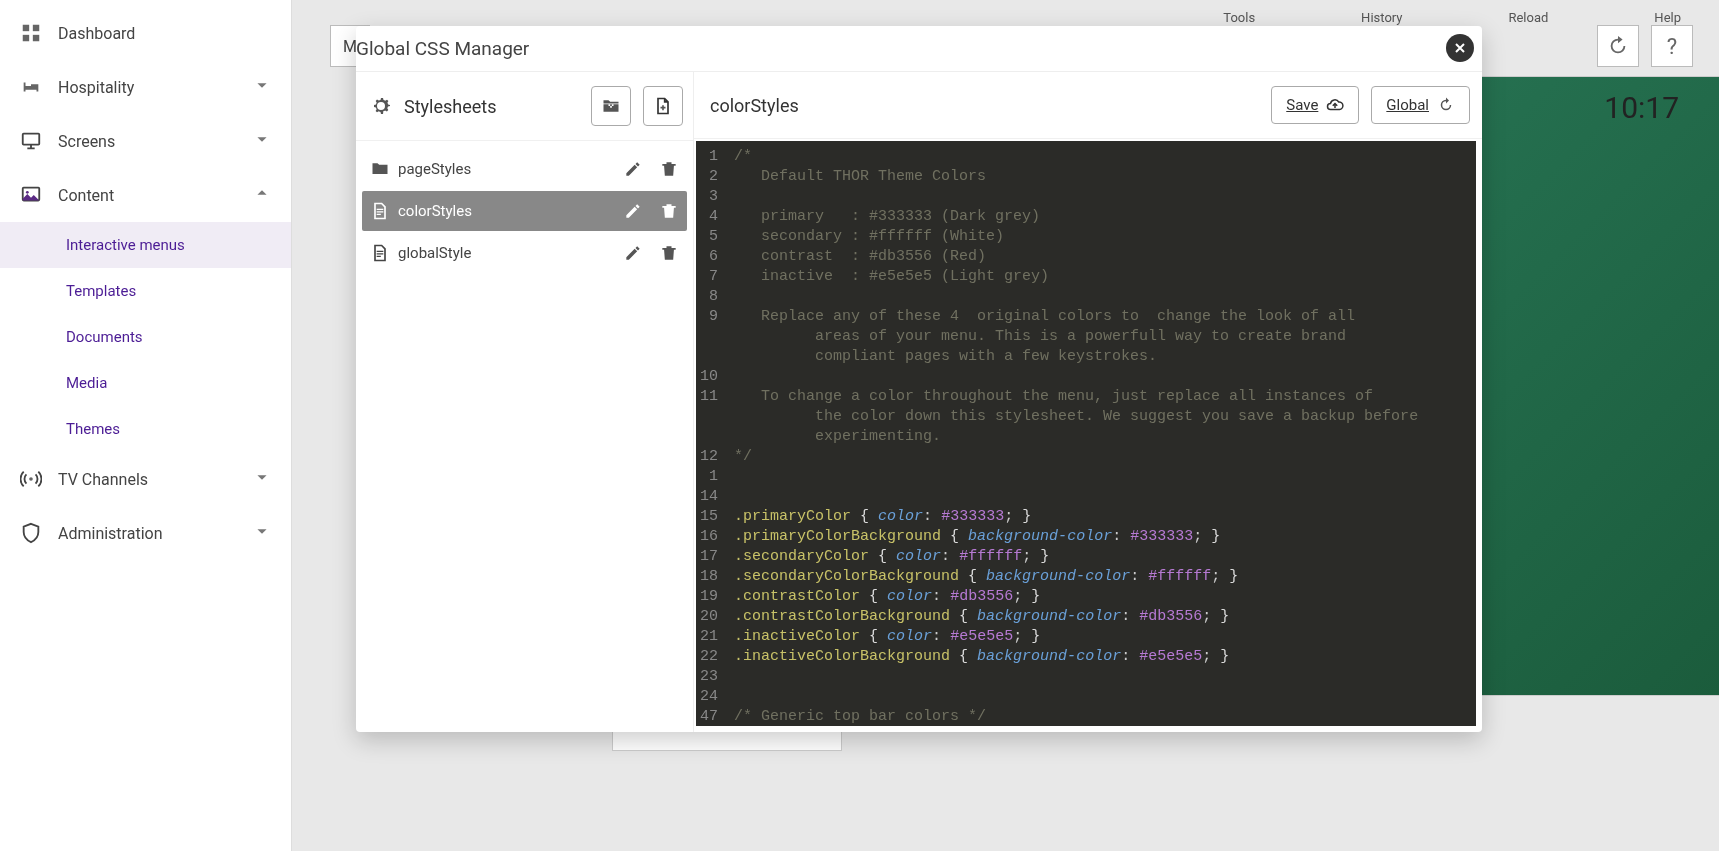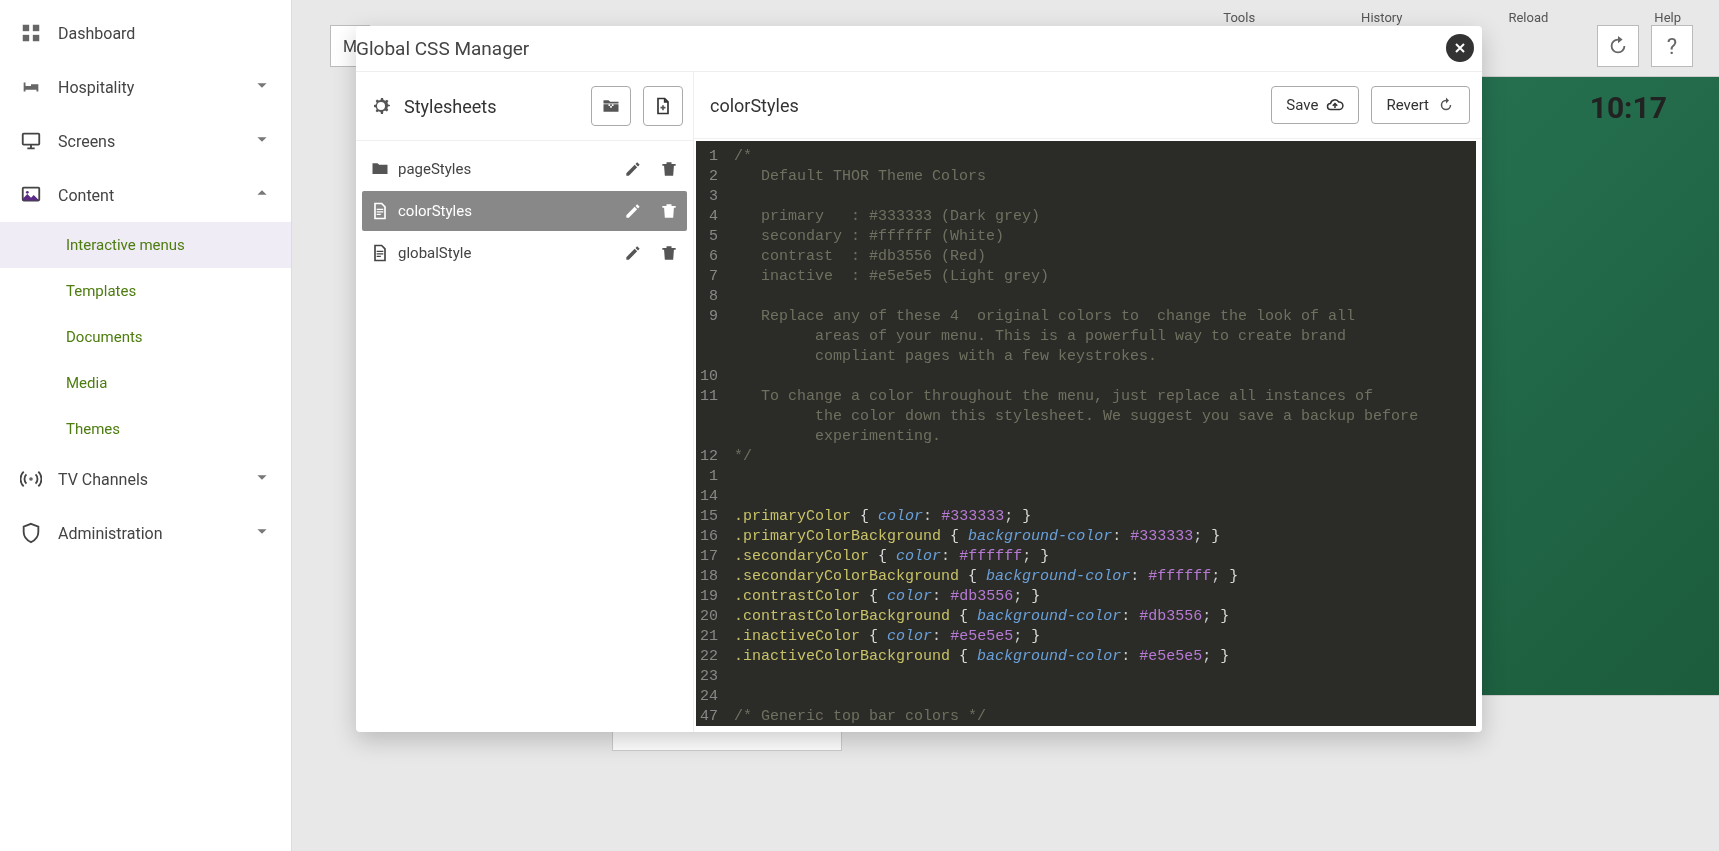--- a/index.html
+++ b/index.html
@@ -6,36 +6,36 @@
   body { font-family: -apple-system, BlinkMacSystemFont, "Segoe UI", Roboto, sans-serif; background: #e8e8e8; font-size: 15px; color: #333; overflow: hidden; width: 1719px; height: 851px; position: relative; }
   
   
   .sidebar { position: absolute; left: 0; top: 0; width: 292px; height: 851px; background: #fff; border-right: 1px solid #ddd; padding-top: 6px; }
   .nav-item { display: flex; align-items: center; padding: 14px 18px; cursor: pointer; color: #444; font-size: 16px; }
   .nav-item .ico { width: 26px; height: 26px; display: flex; align-items: center; justify-content: center; margin-right: 14px; fill: #666; }
   .nav-item.expandable { justify-content: space-between; gap: 12px; }
   .nav-item .left { display: flex; align-items: center; }
   .nav-item .chev { fill: #777; width: 22px; height: 22px; }
   .nav-item.active-parent .ico { fill: #5b2a84; }
-  .sub-item { padding: 14px 18px 14px 66px; font-size: 15px; color: #4d7c0f; cursor: pointer; }
+  .sub-item { padding: 14px 18px 14px 66px; font-size: 15px; color: #4c1d95; cursor: pointer; }
   .sub-item.active { background: #f0ecf5; }
   
   
   .main-bg { position: absolute; left: 292px; top: 0; right: 0; height: 851px; background: #e8e8e8; }
   .top-menus { position: absolute; top: 0; right: 0; display: flex; gap: 90px; font-size: 13px; color: #555; padding: 6px 30px 6px 0; }
   .top-menus > div { padding: 4px 8px; cursor: pointer; }
   .toolbar-row { position: absolute; top: 24px; left: 38px; right: 26px; height: 44px; display: flex; align-items: center; }
   .tool-box { height: 42px; border: 1px solid #bbb; background: #fff; display: flex; align-items: center; padding: 0 12px; font-size: 16px; color: #444; margin-right: 18px; }
   .reload-btn { margin-left: auto; width: 42px; height: 42px; border: 1px solid #bbb; background: #fff; display: flex; align-items: center; justify-content: center; }
   .help-btn { width: 42px; height: 42px; border: 1px solid #bbb; background: #fff; margin-left: 12px; display: flex; align-items: center; justify-content: center; font-size: 22px; color: #666; }
   
   .preview { position: absolute; left: 320px; top: 76px; width: 1200px; height: 620px; border: 1px solid #ccc; }
   .preview-left { position: absolute; left: 0; top: 0; width: 35%; height: 100%; background: linear-gradient(135deg, #7fd4d4 0%, #5eb8b8 100%); }
   .preview-right { position: absolute; right: 0; top: 0; width: 65%; height: 100%; background: linear-gradient(135deg, #2a7a5a 0%, #1a5a3a 100%); }
-  .clock { position: absolute; right: 52px; top: 90px; font-size: 30px; color: #222; font-weight: 700; }
+  .clock { position: absolute; right: 40px; top: 90px; font-size: 30px; color: #222; font-weight: 400; }
   
   
   .modal { position: absolute; left: 356px; top: 26px; width: 1126px; background: #fff; border-radius: 4px; box-shadow: 0 8px 24px rgba(0,0,0,0.2); }
   .modal-title { height: 46px; display: flex; align-items: center; font-size: 19px; color: #444; position: relative; border-bottom: 1px solid #eee; }
   .modal-close { position: absolute; right: 8px; top: 8px; width: 28px; height: 28px; border-radius: 50%; background: #333; color: #fff; display: flex; align-items: center; justify-content: center; cursor: pointer; }
   
   .modal-body { display: flex; height: 660px; }
   .ss-panel { width: 338px; border-right: 1px solid #eee; display: flex; flex-direction: column; }
   .ss-header { display: flex; align-items: center; padding: 14px 10px 14px 4px; border-bottom: 1px solid #f0f0f0; }
   .ss-gear { width: 42px; display: flex; justify-content: center; }
@@ -51,21 +51,21 @@
   .ss-item .file-ico { width: 20px; margin-right: 8px; fill: #555; }
   .ss-item.selected .file-ico { fill: #fff; }
   .ss-item .actions { margin-left: auto; display: flex; gap: 16px; }
   .ss-item .actions svg { width: 20px; height: 20px; fill: #555; cursor: pointer; }
   .ss-item.selected .actions svg { fill: #fff; }
   
   .editor-panel { flex: 1; display: flex; flex-direction: column; }
   .editor-header { display: flex; align-items: center; padding: 14px 12px; border-bottom: 1px solid #f0f0f0; }
   .editor-header .fname { font-size: 18px; color: #333; margin-left: 4px; }
   .editor-header .rbtns { margin-left: auto; display: flex; gap: 12px; }
-  .pill-btn { border: 1px solid #aaa; border-radius: 4px; padding: 9px 14px; display: flex; align-items: center; gap: 8px; background: #fff; cursor: pointer; font-size: 15px; }
+  .pill-btn { border: 1px solid #aaa; border-radius: 4px; padding: 9px 14px; display: flex; align-items: center; gap: 8px; background: #fff; cursor: pointer; font-size: 15px; text-decoration: underline; }
   .pill-btn svg { width: 18px; height: 18px; fill: #555; }
   
   .code { flex: 1; background: #2b2b28; font-family: Consolas, "Courier New", monospace; font-size: 15px; overflow: auto; display: flex; margin: 2px 6px 6px 2px; line-height: 20px; }
   .gutter { background: #2b2b28; color: #888; text-align: right; padding: 6px 8px 6px 4px; user-select: none; }
   .gutter div { height: 20px; }
   .lines { padding: 6px 8px; color: #ccc; white-space: pre; flex: 1; }
   .lines div { height: 20px; }
   .c-comment { color: #707060; }
   .c-sel { color: #c8c268; }
   .c-brace { color: #ddd; }
@@ -347,21 +347,21 @@
       <div class="editor-header">
         <div class="fname">colorStyles</div>
         <div class="rbtns">
           <div class="pill-btn">
               <span>Save</span>
               <svg viewBox="0 0 24 24">
                 <use href="#i-cloud"></use>
               </svg>
             </div>
           <div class="pill-btn">
-              <span>Revert</span>
+              <span>Global</span>
               <svg viewBox="0 0 24 24">
                 <use href="#i-revert"></use>
               </svg>
             </div>
         </div>
       </div>
       <div class="code">
         <div class="gutter" id="gutter">
             <div>1</div>
             <div>2</div>

